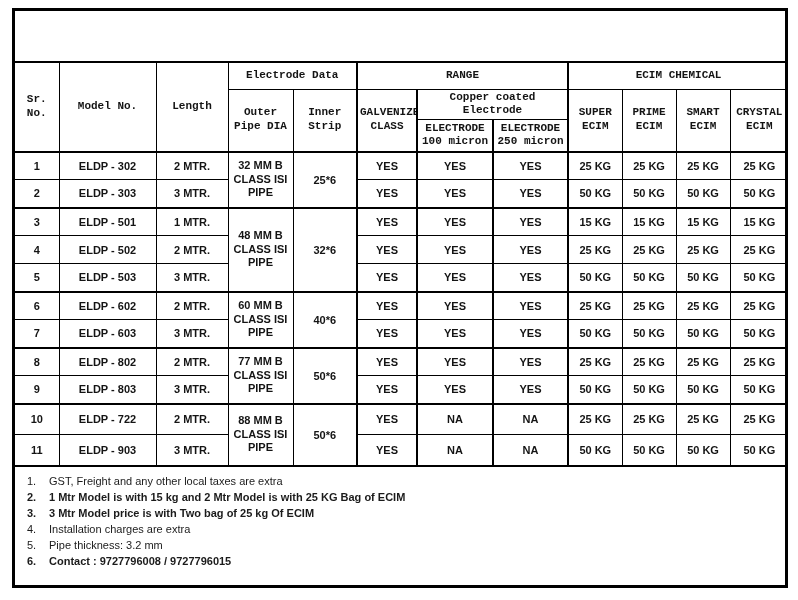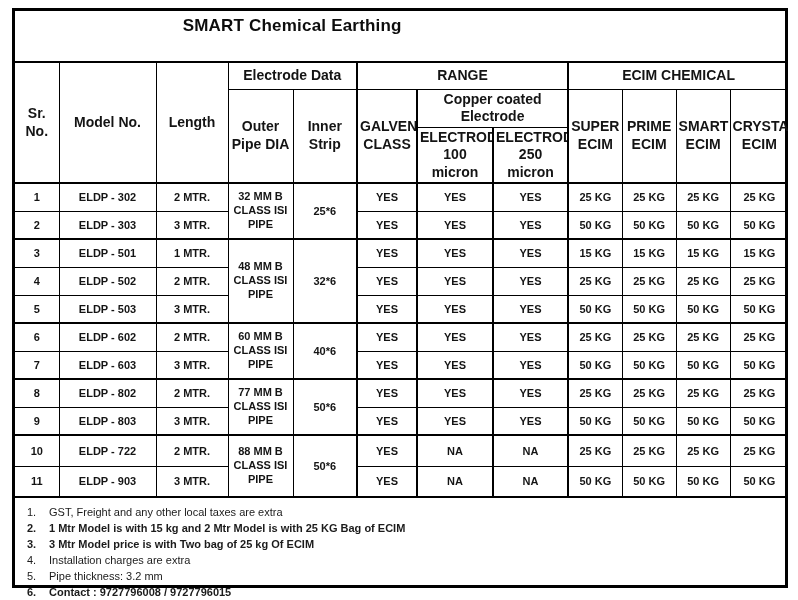--- a/index.html
+++ b/index.html
@@ -47,21 +47,21 @@
     border:1px solid #000;
     text-align:center;
     vertical-align:middle;
     padding:1px 2px;
     overflow:hidden;
   }
   table.main tr > *:first-child{border-left:none;}
   table.main tr > *:last-child{border-right:none;}
   thead tr.h1 > *{border-top:none;}
   table.main th{
-    font-size:14px;font-weight:bold;color:#141414;line-height:1.25;
+    font-size:11px;font-weight:bold;color:#141414;line-height:1.25;font-family:Liberation Mono, monospace;
   }
   table.main td{
     font-size:11px;font-weight:bold;color:#141414;
   }
   tr.h1{height:26px;} tr.h2{height:30px;} tr.h3{height:32px;}
   tbody tr{height:28px;}
   tbody tr.tall{height:31px;}
   .bl2{border-left-width:2px !important;}
   .br2{border-right-width:2px !important;margin-top:24px;}
   .hb{border-bottom-width:2px !important;}           
@@ -88,23 +88,20 @@
   .t-text{flex:1;}
   .t-item.strong{font-weight:bold;}
 </style>
 </head>
 <body>
 
 <div class="sheet">
   <div class="frame">
 
     <div class="title-block">
-      <div class="title-wrap">
-        <span class="title">SMART Chemical Earthing</span>
-      </div>
     </div>
 
     <table class="main">
       <colgroup>
         <col style="width:44px">
           <col style="width:97px">
           <col style="width:72px">
         <col style="width:65px">
           <col style="width:64px">
           <col style="width:60px">

